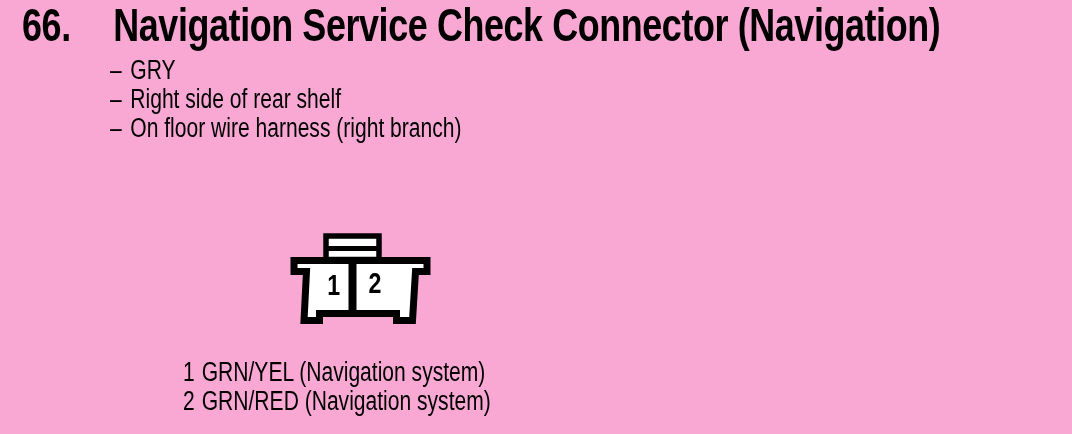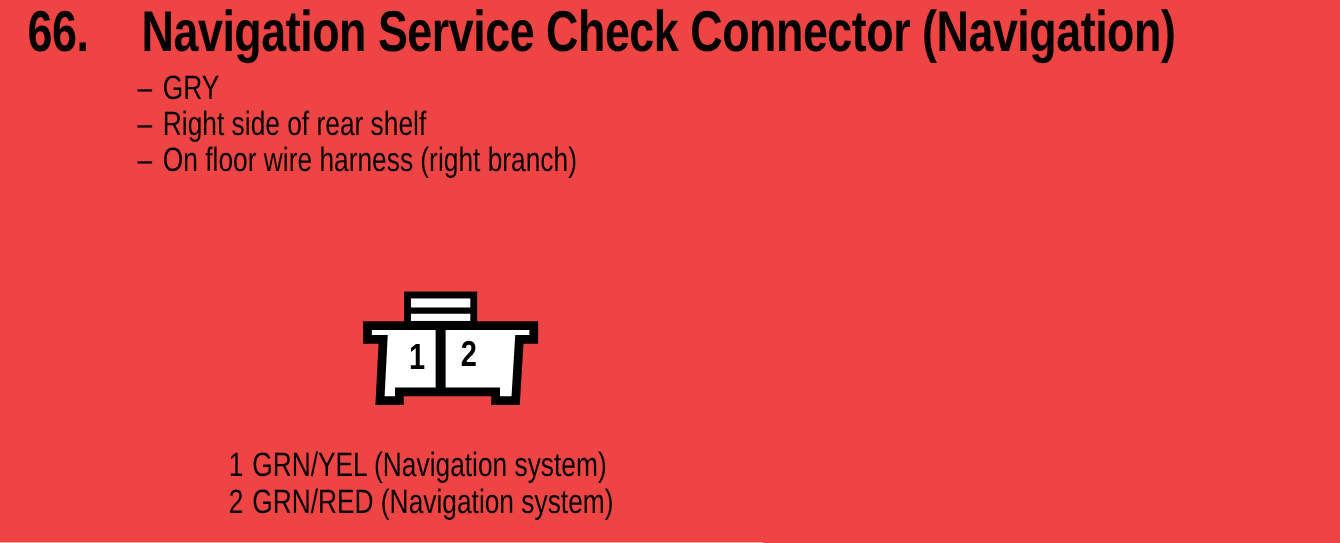--- a/index.html
+++ b/index.html
@@ -1,21 +1,21 @@
 <!DOCTYPE html>
 <html><head>
 <meta charset="utf-8">
 <style>
   * { margin: 0; padding: 0; box-sizing: border-box; }
   html, body { background: #ffffff; }
   #page {
     position: relative;
     width: 1072px;
     height: 434px;
-    background: #ef4444;
+    background: #f9a8d4;
     color: #000000;
     font-family: "Liberation Sans", sans-serif;
     overflow: hidden;
   }
   
   .heading {
     position: absolute;
     left: 22px;
     top: 1px;
     display: flex;

